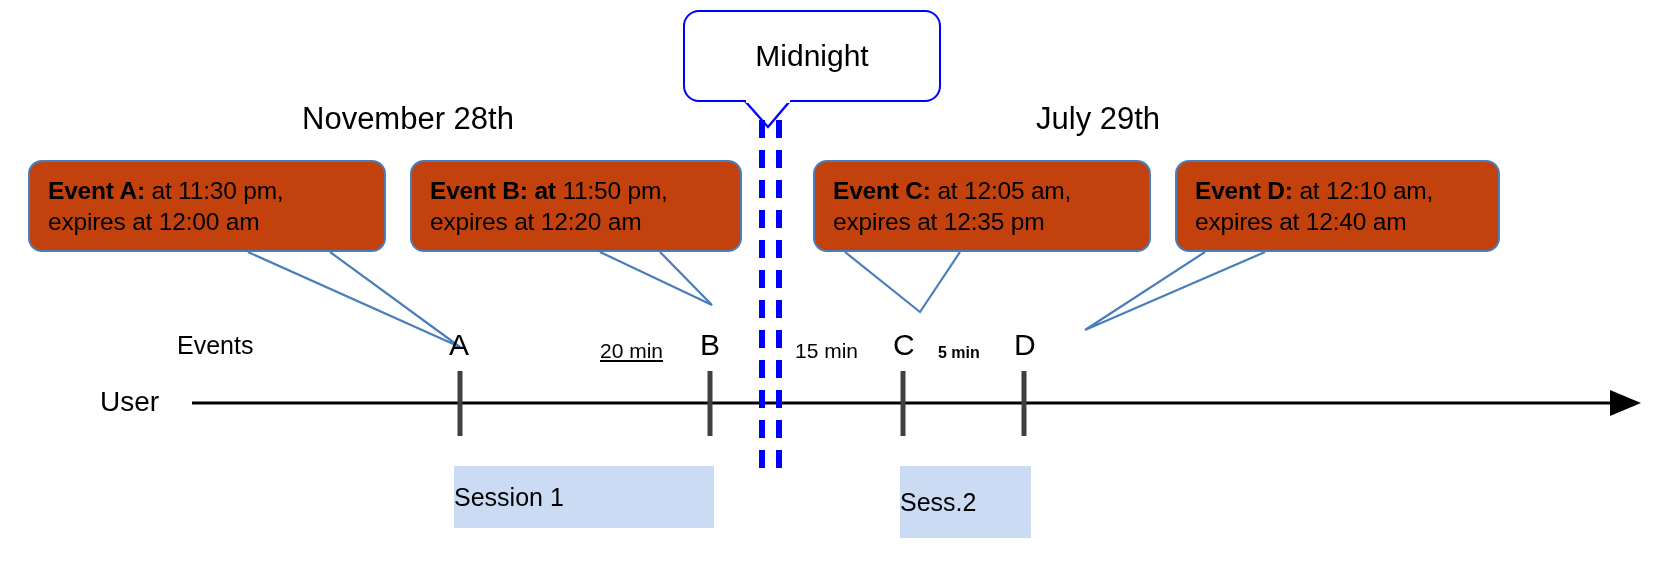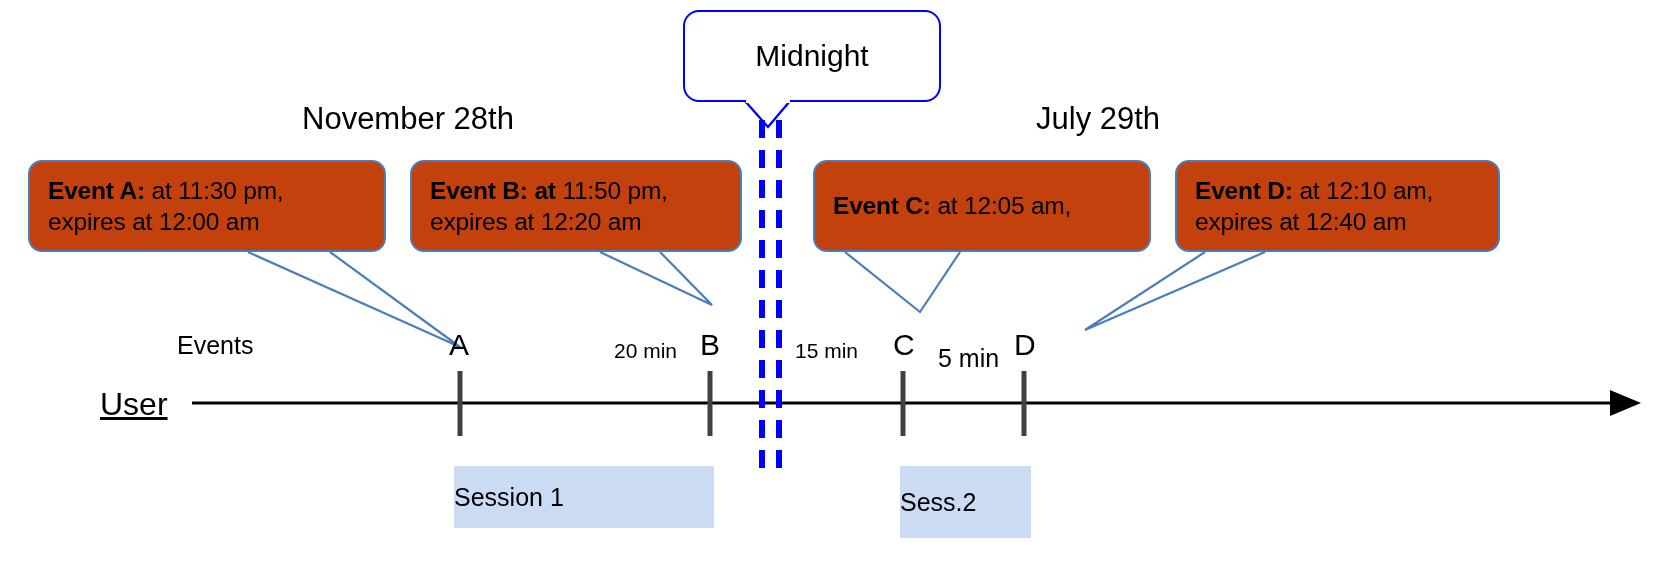--- a/index.html
+++ b/index.html
@@ -32,25 +32,25 @@
     display:flex;
     align-items:center;
     justify-content:center;
     font-size:30px;
     color:#000;
   }
 
   
   .lbl{position:absolute;color:#000;white-space:nowrap;}
   .date-lbl{font-size:31px;}
-  .user-lbl{font-size:32px;text-decoration:underline;}
+  .user-lbl{font-size:28px;}
   .events-lbl{font-size:25px;}
   .evt-letter{font-size:30px;}
   .interval{font-size:21px;}
-  .interval-sm{font-size:25px;}
+  .interval-sm{font-size:16px;font-weight:bold;}
 
   
   .session{
     position:absolute;
     background:#ccdbf4;
     display:flex;
     align-items:center;
     justify-content:flex-start;
     font-size:25px;
     color:#000;
@@ -81,20 +81,21 @@
   <div class="callout" style="left:410px; top:160px; width:332px; height:92px;">
     <div>
       <div><b>Event B: at</b><span> 11:50 pm,</span></div>
       <div>expires at 12:20 am</div>
     </div>
   </div>
 
   <div class="callout" style="left:813px; top:160px; width:338px; height:92px;">
     <div>
       <div><b>Event C:</b><span> at 12:05 am,</span></div>
+      <div>expires at 12:35 pm</div>
     </div>
   </div>
 
   <div class="callout" style="left:1175px; top:160px; width:325px; height:92px;">
     <div>
       <div><b>Event D:</b><span>  at 12:10 am,</span></div>
       <div>expires at 12:40 am</div>
     </div>
   </div>
 
@@ -124,21 +125,21 @@
   </svg>
 
   <div class="lbl events-lbl" style="left:177px; top:331px;">Events</div>
   <div class="lbl user-lbl" style="left:100px; top:386px;">User</div>
 
   <div class="lbl evt-letter" style="left:449px; top:328px;">A</div>
   <div class="lbl evt-letter" style="left:700px; top:328px;">B</div>
   <div class="lbl evt-letter" style="left:893px; top:328px;">C</div>
   <div class="lbl evt-letter" style="left:1014px; top:328px;">D</div>
 
-  <div class="lbl interval" style="left:614px; top:339px;">20 min</div>
+  <div class="lbl interval" style="left:600px; top:339px;text-decoration:underline;">20 min</div>
   <div class="lbl interval" style="left:795px; top:339px;">15 min</div>
   <div class="lbl interval-sm" style="left:938px; top:344px;">5 min</div>
 
   <div class="session" style="left:454px; top:466px; width:260px; height:62px;">
     <span>Session 1</span>
   </div>
   <div class="session" style="left:900px; top:466px; width:131px; height:72px;">
     <span>Sess.2</span>
   </div>
 

